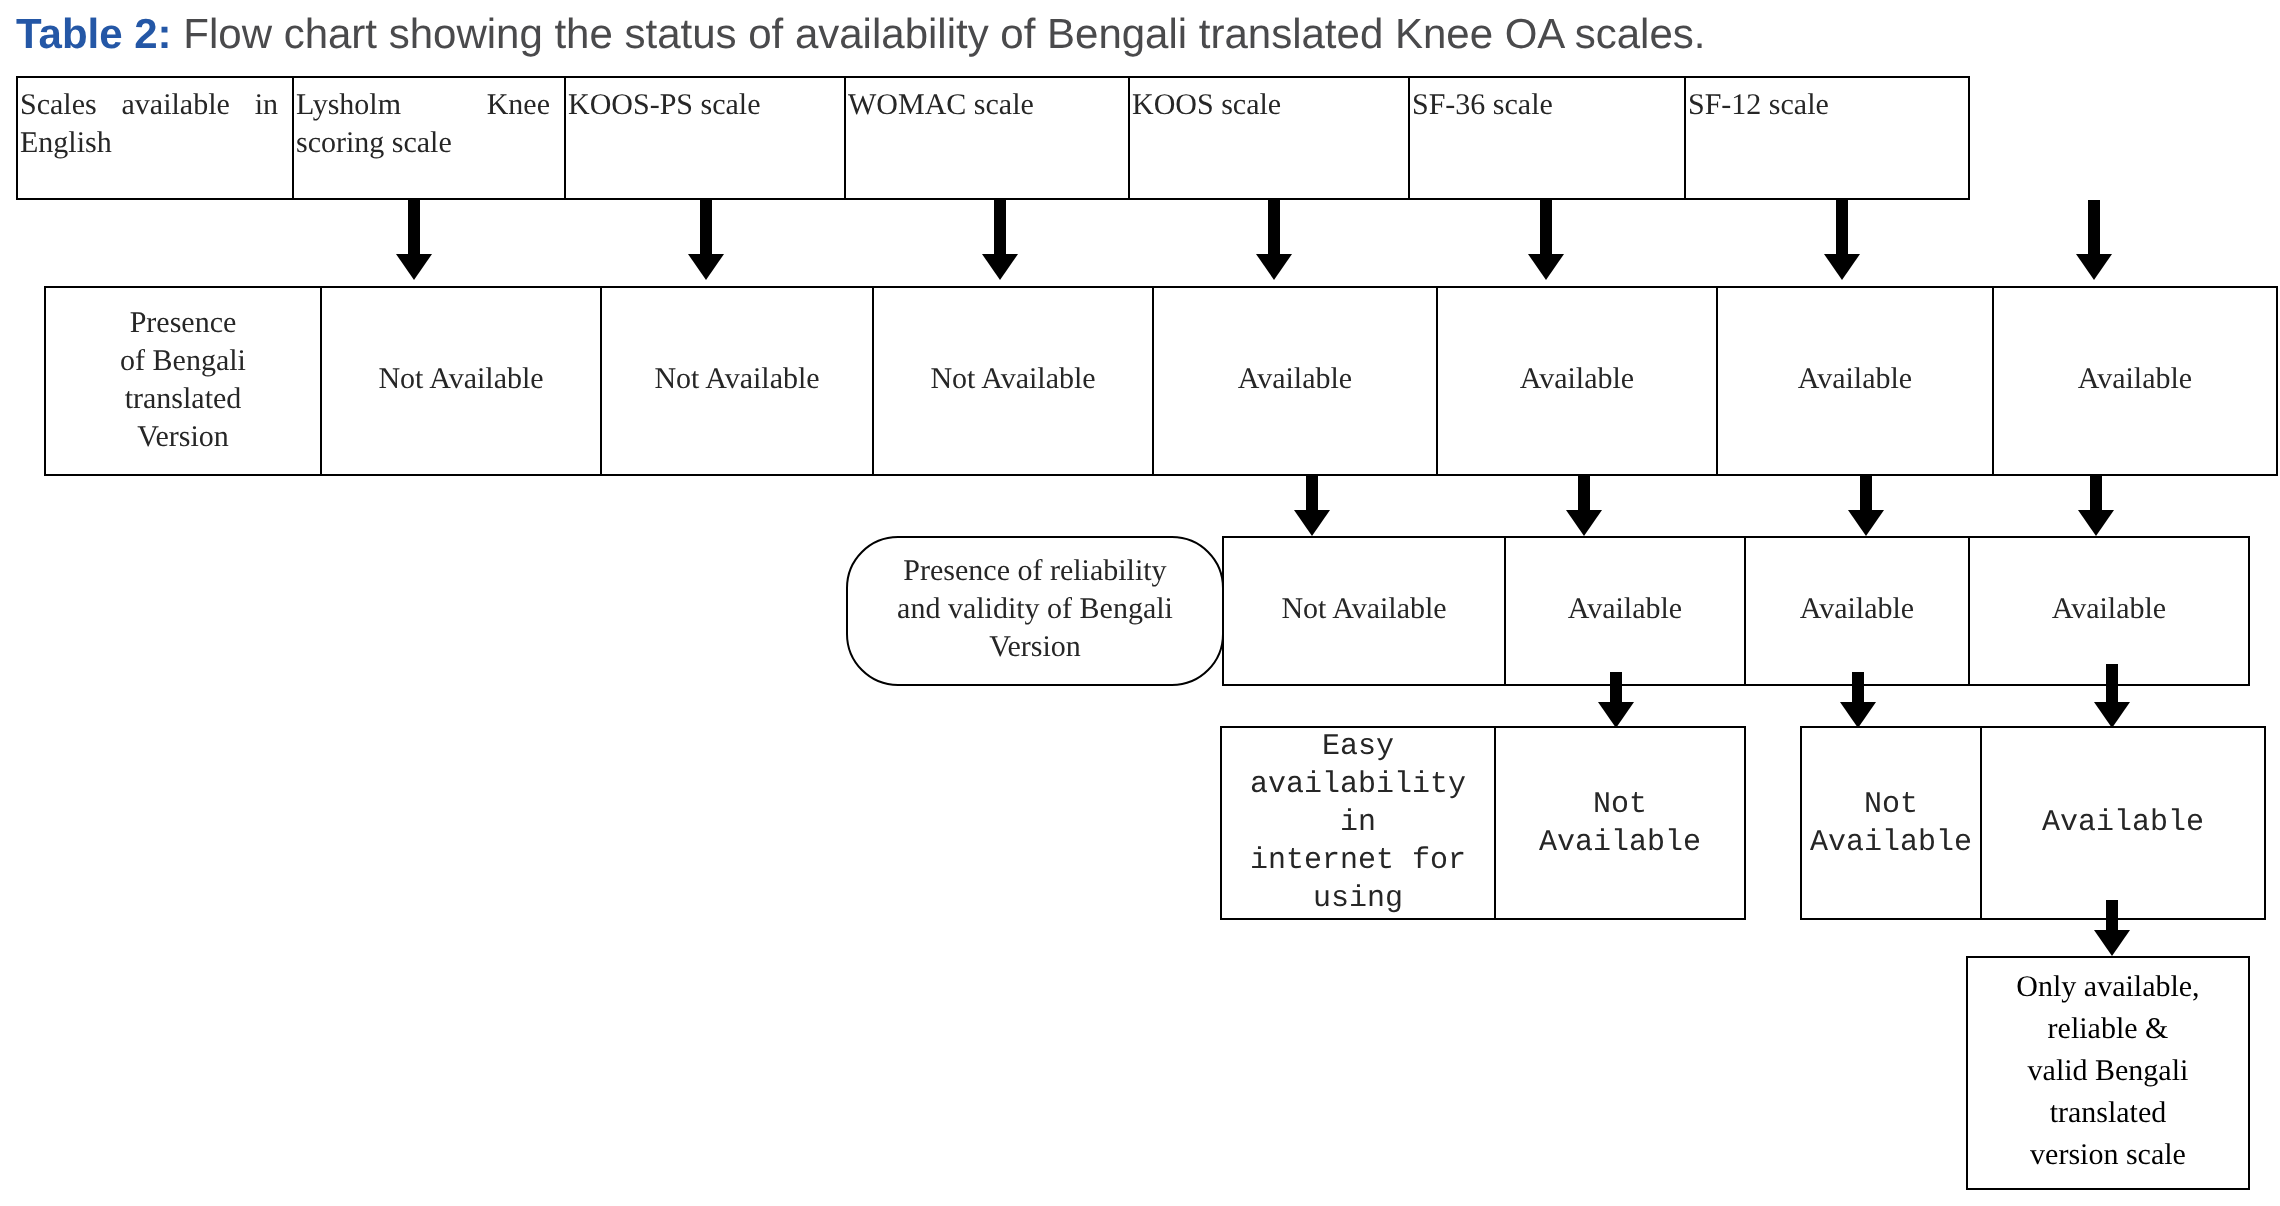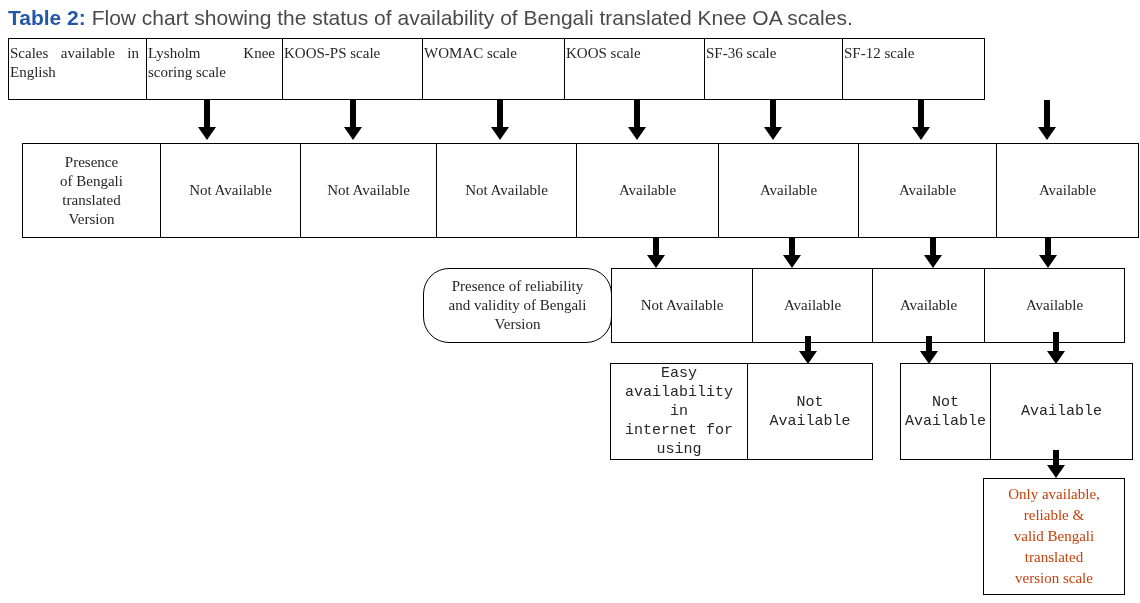--- a/index.html
+++ b/index.html
@@ -27,21 +27,21 @@
   }
   .cell:first-child { margin-left: 0; }
   .head-cell { padding: 5px 7px 0 1px; text-align: left; }
   .just { text-align: justify; }
   .mid {
     display: flex; align-items: center; justify-content: center;
     text-align: center; padding: 2px 4px;
   }
   .single-box {
     position: absolute; border: 1px solid #000000; background: #ffffff;
-    color: #c2410c; font-size: 15px; line-height: 21px;
+    color: #000000; font-size: 15px; line-height: 21px;
     white-space: pre-line; display: flex; align-items: center;
     justify-content: center; text-align: center; padding: 2px 4px;
   }
   .arrow {
     position: absolute; width: 18px; display: flex;
     flex-direction: column; align-items: center; z-index: 5;
   }
   .arrow .stem { width: 6px; flex: 1 1 auto; background: #000000; }
   .arrow .head {
     width: 0; height: 0; flex: 0 0 auto;

